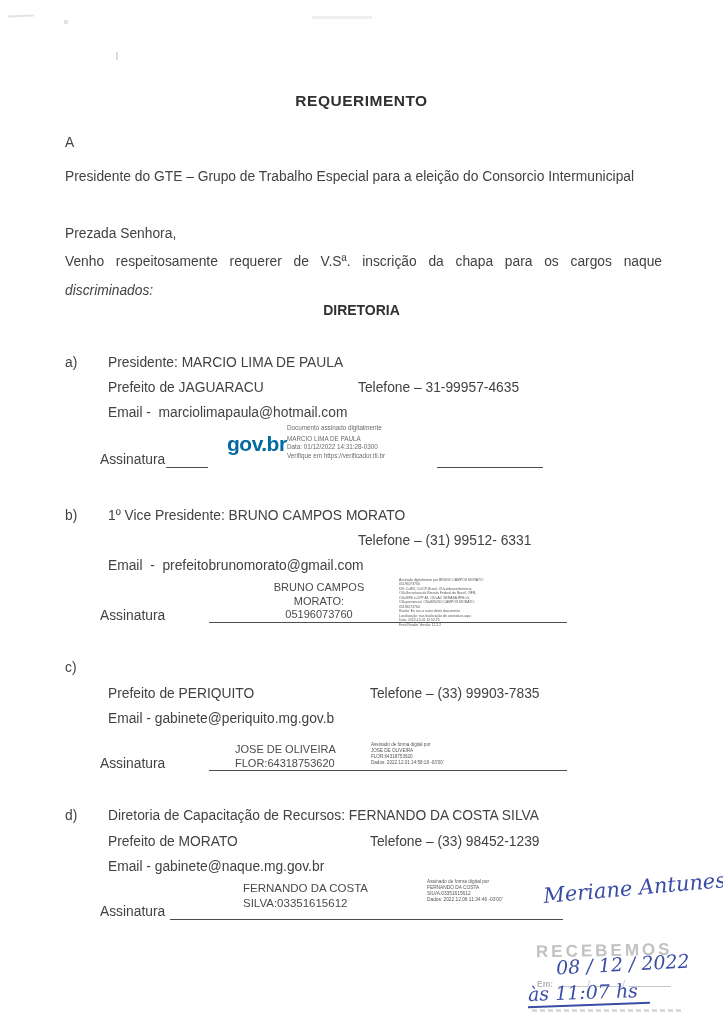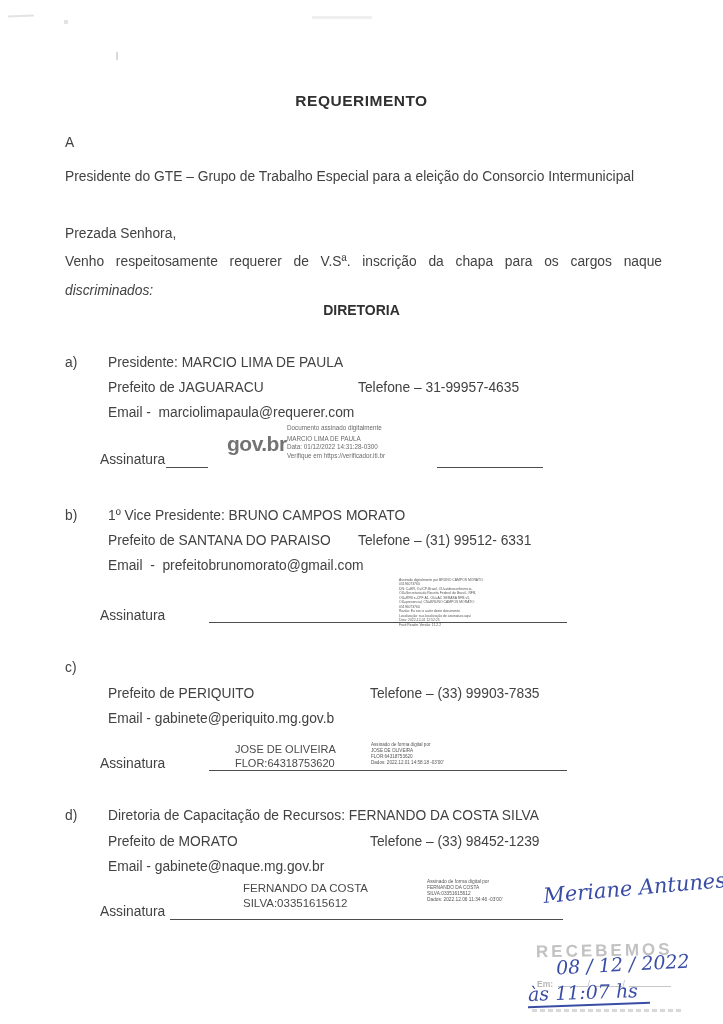--- a/index.html
+++ b/index.html
@@ -10,21 +10,21 @@
     overflow:hidden;
     font-family:"Liberation Sans", sans-serif;
     color:#414141;
   }
   .abs{position:absolute;}
   .t{font-size:13.8px;color:#424242;white-space:pre;}
   .title{top:92px;left:0;width:723px;text-align:center;font-weight:bold;font-size:15.5px;letter-spacing:.5px;color:#303030;}
   .section-title{top:302px;left:0;width:723px;text-align:center;font-weight:bold;font-size:14px;color:#303030;}
   .justify1{width:597px;text-align:justify;text-align-last:justify;word-spacing:2px;}
   .sig-line{border-bottom:1.6px solid #4d4d4d;height:0;}
-  .govbr-logo{font-size:21px;font-weight:bold;letter-spacing:-0.5px;color:#737373;}
+  .govbr-logo{font-size:21px;font-weight:bold;letter-spacing:-0.5px;color:#0369a1;}
   .govbr-text{font-size:6.3px;line-height:8.6px;color:#6a6a6a;white-space:pre;}
   .govbr-text div:first-child{margin-bottom:2px;}
   .signer-name{font-size:11px;line-height:13.5px;color:#4a4a4a;white-space:pre;}
   .center{text-align:center;}
   .cert-micro{transform:scale(0.5);transform-origin:top left;color:#555;white-space:pre;}
   .cert-micro.dense{font-size:6.8px;line-height:9px;width:300px;}
   .cert-micro.small{font-size:9.2px;line-height:12px;width:320px;}
   .hw{font-family:"DejaVu Serif", serif;font-style:italic;color:#3a4da5;white-space:pre;}
   .stamp-gray{color:#c2c2c2;font-weight:bold;letter-spacing:3px;font-size:17px;}
   .em-label{color:#b5b5b5;font-size:8.5px;font-weight:bold;}
@@ -49,32 +49,32 @@
   <div class="abs t" style="left:65px;top:169px;">Presidente do GTE – Grupo de Trabalho Especial para a eleição do Consorcio Intermunicipal</div>
   <div class="abs t" style="left:65px;top:226px;">Prezada Senhora,</div>
   <div class="abs t justify1" style="left:65px;top:254px;">Venho respeitosamente requerer de V.Sª. inscrição da chapa para os cargos naque</div>
   <div class="abs t" style="left:65px;top:283px;font-style:italic;">discriminados:</div>
   <div class="abs section-title">DIRETORIA</div>
 
   <div class="abs t" style="left:65px;top:355px;">a)</div>
   <div class="abs t" style="left:108px;top:355px;">Presidente: MARCIO LIMA DE PAULA</div>
   <div class="abs t" style="left:108px;top:380px;">Prefeito de JAGUARACU</div>
   <div class="abs t" style="left:358px;top:380px;">Telefone – 31-99957-4635</div>
-  <div class="abs t" style="left:108px;top:405px;">Email -  marciolimapaula@requerer.com</div>
+  <div class="abs t" style="left:108px;top:405px;">Email -  marciolimapaula@hotmail.com</div>
   <div class="abs govbr-logo" style="left:227px;top:432px;">gov.br</div>
   <div class="abs govbr-text" style="left:287px;top:424px;"><div>Documento assinado digitalmente</div><div>MARCIO LIMA DE PAULA</div><div>Data: 01/12/2022 14:31:28-0300</div><div>Verifique em https://verificador.iti.br</div></div>
   <div class="abs t" style="left:100px;top:452px;">Assinatura</div>
   <div class="abs sig-line" style="left:166px;top:467px;width:42px;"></div>
   <div class="abs sig-line" style="left:437px;top:467px;width:106px;"></div>
 
   <div class="abs t" style="left:65px;top:508px;">b)</div>
   <div class="abs t" style="left:108px;top:508px;">1º Vice Presidente: BRUNO CAMPOS MORATO</div>
-  <div class="abs t" style="left:108px;top:533px;">Prefeito de SANTANA DO PARAISO</div>
   <div class="abs t" style="left:358px;top:533px;">Telefone – (31) 99512- 6331</div>
   <div class="abs t" style="left:108px;top:558px;">Email  -  prefeitobrunomorato@gmail.com</div>
+  <div class="abs signer-name center" style="left:240px;top:581px;width:158px;"><div>BRUNO CAMPOS</div><div>MORATO:</div><div>05196073760</div></div>
   <div class="abs" style="left:399px;top:577px;">
     <div class="cert-micro dense"><div>Assinado digitalmente por BRUNO CAMPOS MORATO:</div><div>05196073760</div><div>DN: C=BR, O=ICP-Brasil, OU=videoconferencia,</div><div>OU=Secretaria da Receita Federal do Brasil - RFB,</div><div>OU=RFB e-CPF A1, OU=AC SERASA RFB v5,</div><div>OU=presencial, CN=BRUNO CAMPOS MORATO:</div><div>05196073760</div><div>Razão: Eu sou o autor deste documento</div><div>Localização: sua localização de assinatura aqui</div><div>Data: 2022-12-01 12:52:25</div><div>Foxit Reader Versão: 11.2.2</div></div>
   </div>
   <div class="abs t" style="left:100px;top:608px;">Assinatura</div>
   <div class="abs sig-line" style="left:209px;top:622px;width:358px;"></div>
 
   <div class="abs t" style="left:65px;top:660px;">c)</div>
   <div class="abs t" style="left:108px;top:686px;">Prefeito de PERIQUITO</div>
   <div class="abs t" style="left:370px;top:686px;">Telefone – (33) 99903-7835</div>
   <div class="abs t" style="left:108px;top:711px;">Email - gabinete@periquito.mg.gov.b</div>

